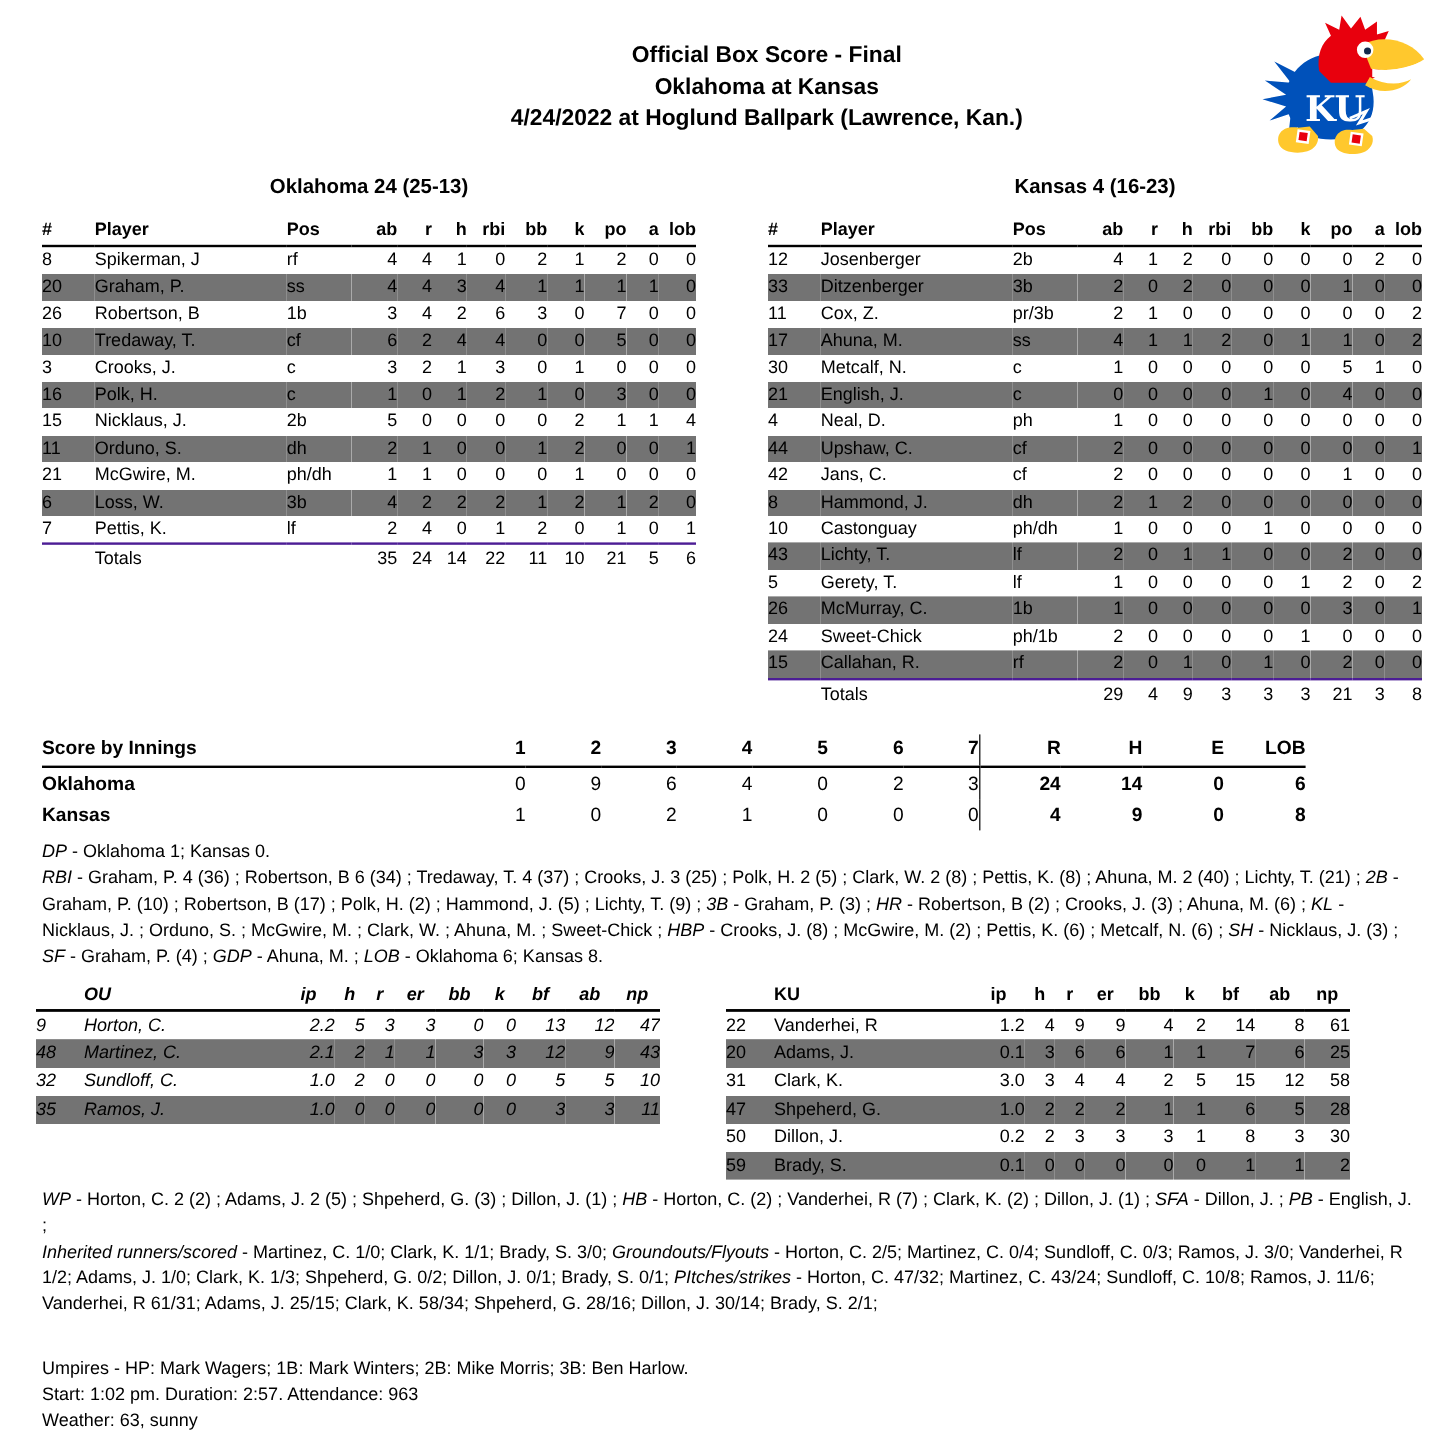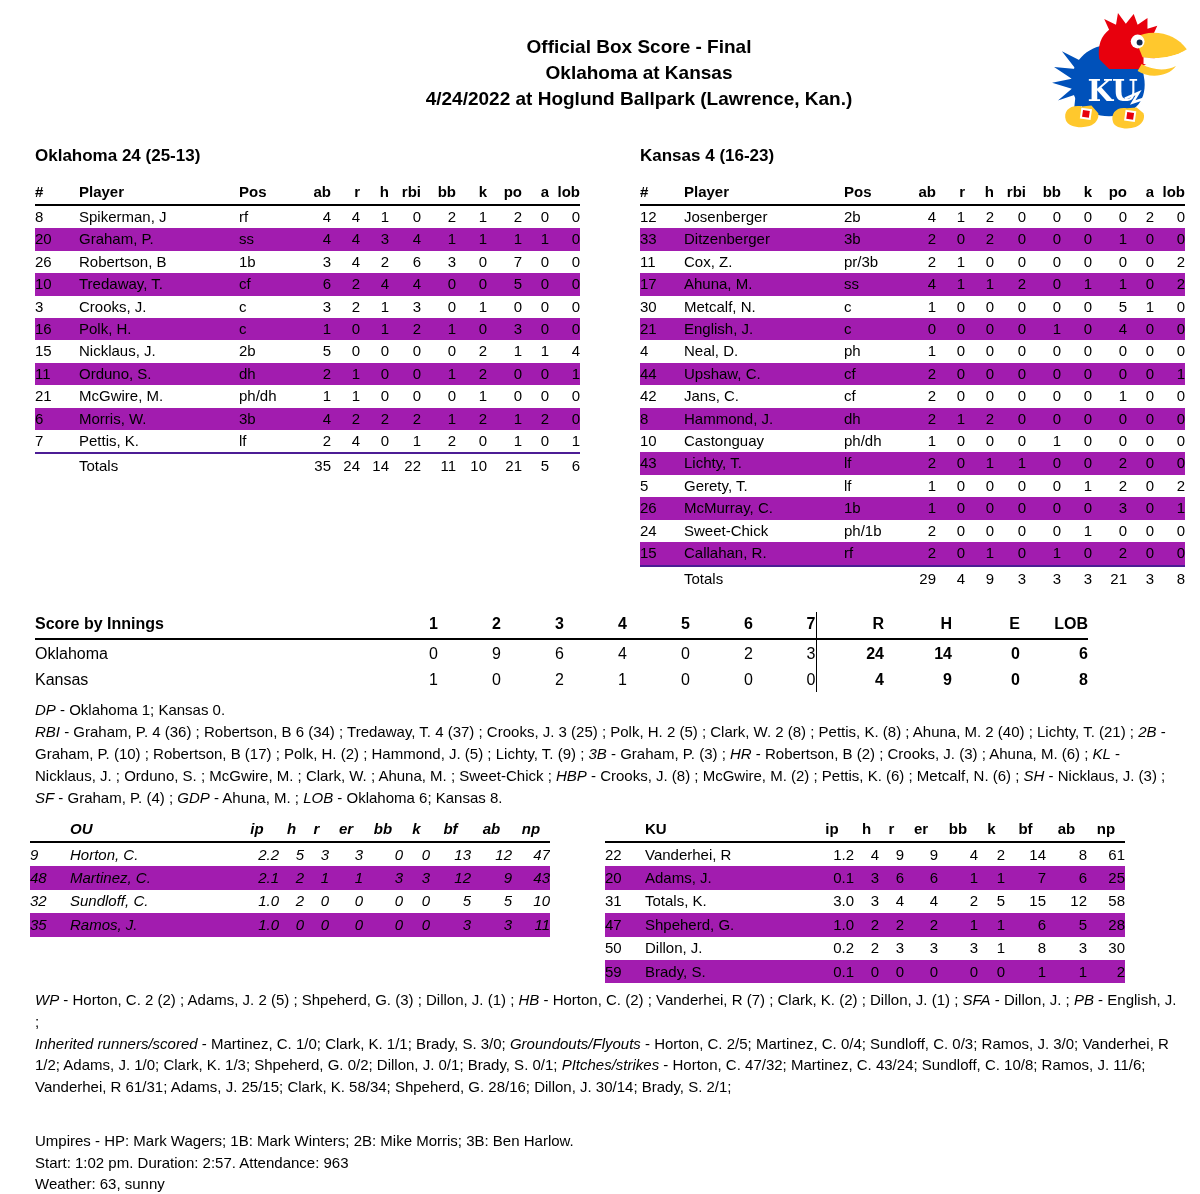--- a/index.html
+++ b/index.html
@@ -5,27 +5,27 @@
   * { margin:0; padding:0; box-sizing:border-box; }
   html,body { width:1200px; height:1194px; background:#fff; color:#000;
     font-family:"Liberation Sans", sans-serif; font-size:15px; overflow:hidden; }
   .abs { position:absolute; }
 
   .titles { top:34px; left:0; width:1200px; text-align:center;
     font-weight:bold; font-size:19px; line-height:26px;margin-left:39px; }
 
   .logo-wrap { top:12px; left:1042px; width:148px; height:118px; }
 
-  .team-title { font-weight:bold; font-size:17px; margin-bottom:15px; }
+  .team-title { font-weight:bold; font-size:17px; margin-bottom:15px;text-align:center; }
 
   table { border-collapse:collapse; table-layout:fixed; }
   th, td { font-size:15px; white-space:nowrap; overflow:hidden; }
   th { font-weight:bold; }
   .lt { text-align:left; }
-  tr.stripe { background:#a21caf; }
+  tr.stripe { background:#737373; }
 
   
   .bat { width:545px; }
   .bat thead th { border-bottom:2.5px solid #000; padding:2px 0 4px; text-align:right; }
   .bat td { padding:2px 0; line-height:18.4px; text-align:right; }
   .bat .lt { text-align:left; }
   .bat tfoot td { border-top:2px solid #4c1d95; padding-top:3px; }
   .bat .c0{width:44px;} .bat .c1{width:160px;margin-left:36px;} .bat .c2{width:54px;}
   .bat .c3{width:38px;} .bat .c4{width:29px;} .bat .c5{width:29px;}
   .bat .c6{width:32px;} .bat .c7{width:35px;} .bat .c8{width:31px;}
@@ -35,21 +35,21 @@
 
   
   .linescore-wrap { left:35px; top:612px; width:1032px; }
   .ls { width:1032px; }
   .ls th { border-bottom:2.5px solid #000; padding:3px 0 5px; text-align:right; font-size:16px; }
   .ls td { padding:4px 0 3px; line-height:19px; text-align:right; font-size:16px; }
   .ls .l0 { width:340px; text-align:left; }
   .ls .inn { width:63px; }
   .ls .sum { width:68px; }
   .ls .divR { border-right:1.5px solid #000; }
-  .ls td.l0 { font-weight:normal; }
+  .ls td.l0 { font-weight:bold; }
   .ls .bold { font-weight:bold; }
 
   
   .game-notes { left:35px; top:699px; width:1148px; line-height:22px; }
   .pitch-notes { left:35px; top:989px; width:1148px; line-height:21.8px; }
 
   
   .pit { width:520px; }
   .pit thead th { border-bottom:2.5px solid #000; padding:2px 0 4px; }
   .pit td { padding:2.5px 0; line-height:18.4px; text-align:right; }
@@ -243,21 +243,21 @@
           <td class="c5">0</td>
           <td class="c6">0</td>
           <td class="c7">0</td>
           <td class="c8">1</td>
           <td class="c9">0</td>
           <td class="c10">0</td>
           <td class="c11">0</td>
         </tr>
         <tr class="stripe">
           <td class="c0 lt">6</td>
-          <td class="c1 lt">Morris, W.</td>
+          <td class="c1 lt">Loss, W.</td>
           <td class="c2 lt">3b</td>
           <td class="c3">4</td>
           <td class="c4">2</td>
           <td class="c5">2</td>
           <td class="c6">2</td>
           <td class="c7">1</td>
           <td class="c8">2</td>
           <td class="c9">1</td>
           <td class="c10">2</td>
           <td class="c11">0</td>
@@ -729,21 +729,21 @@
           <td class="p4">6</td>
           <td class="p5">6</td>
           <td class="p6">1</td>
           <td class="p7">1</td>
           <td class="p8">7</td>
           <td class="p9">6</td>
           <td class="p10">25</td>
         </tr>
         <tr>
           <td class="p0 lt">31</td>
-          <td class="p1 lt">Totals, K.</td>
+          <td class="p1 lt">Clark, K.</td>
           <td class="p2">3.0</td>
           <td class="p3">3</td>
           <td class="p4">4</td>
           <td class="p5">4</td>
           <td class="p6">2</td>
           <td class="p7">5</td>
           <td class="p8">15</td>
           <td class="p9">12</td>
           <td class="p10">58</td>
         </tr>

